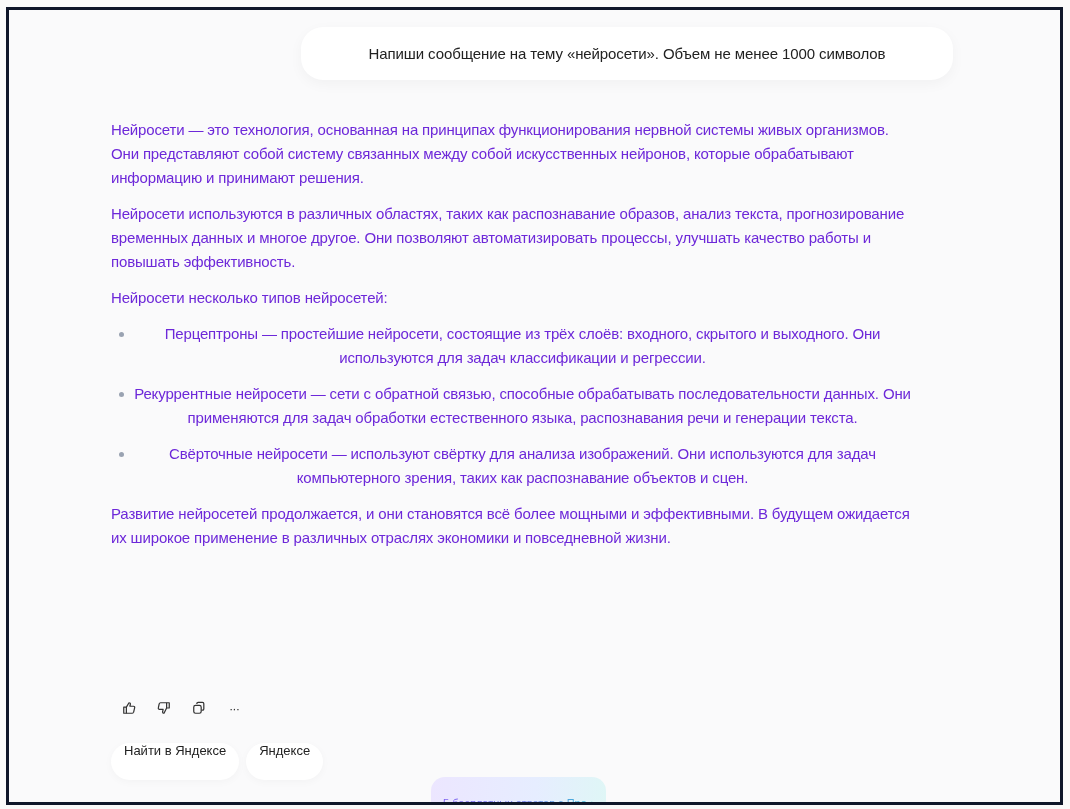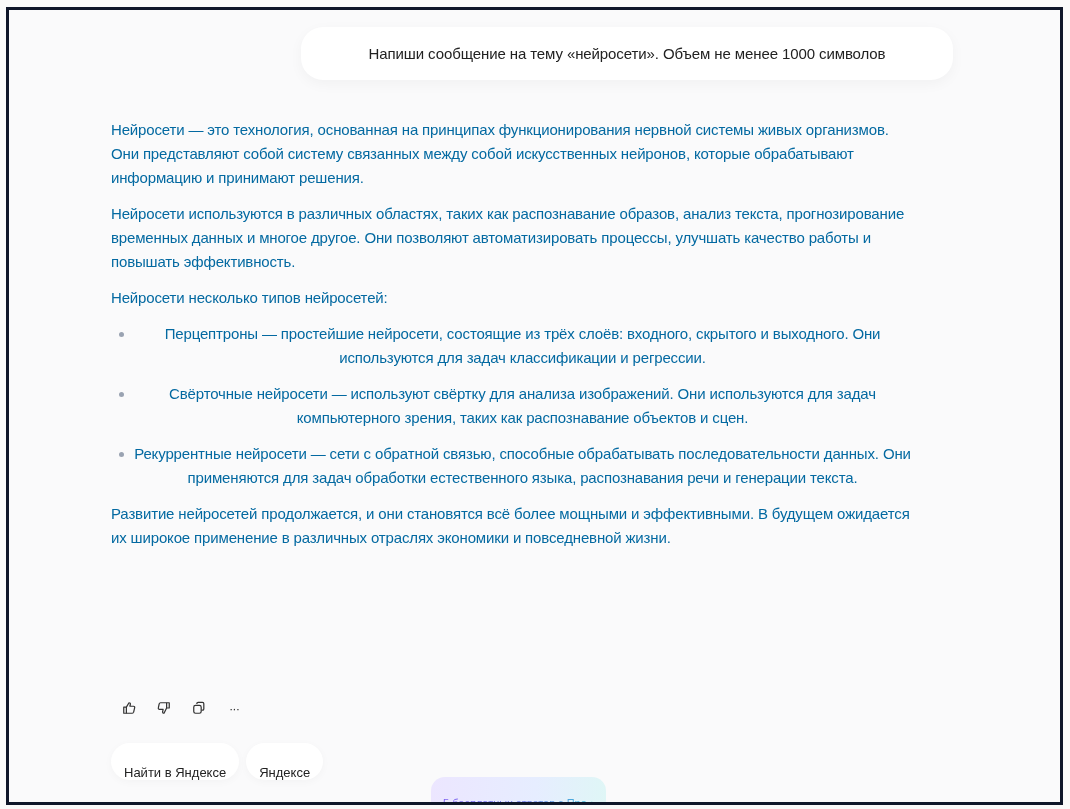--- a/index.html
+++ b/index.html
@@ -13,40 +13,40 @@
   }
   .user-bubble {
     position: absolute; left: 292px; top: 17px; width: 652px; height: 53px;
     background: #fff; border-radius: 22px;
     box-shadow: 0 4px 14px rgba(0,0,0,0.04);
     display: flex; align-items: center; justify-content: center;
     font-size: 15px; color: #222; letter-spacing: -0.1px;
   }
   .answer {
     position: absolute; left: 102px; top: 108px; width: 800px;
-    font-size: 15px; line-height: 24px; color: #0369a1; letter-spacing: -0.15px;
+    font-size: 15px; line-height: 24px; color: #6d28d9; letter-spacing: -0.15px;
   }
   .answer p { margin: 0 0 12px 0; }
   .answer ul { list-style: none; margin: 0 0 12px 0; padding: 0; text-align: center; }
   .answer li { position: relative; padding-left: 23px; margin-bottom: 12px; }
   .answer li .bullet {
     position: absolute; left: 8px; top: 10px; width: 5px; height: 5px;
     border-radius: 50%; background: #9aa3b2;
   }
   .actions {
     position: absolute; left: 112px; top: 690px; display: flex; gap: 19px; align-items: center;
   }
   .icon-btn {
     width: 16px; height: 16px; display: flex; align-items: center; justify-content: center;
     cursor: pointer; color: #333;
   }
   .chips { position: absolute; left: 102px; top: 733px; display: flex; gap: 7px; }
   .chip {
     background: #fff; border-radius: 19px; height: 37px; padding: 0 13px;
-    display: flex; align-items: flex-end; font-size: 13px; color: #222;
+    display: flex; align-items: flex-start; font-size: 13px; color: #222;
     box-shadow: 0 2px 8px rgba(0,0,0,0.03); cursor: pointer;
   }
   .promo {
     position: absolute; left: 422px; top: 767px; height: 28px; padding: 12px 12px;
     border-radius: 14px; display: flex; align-items: center; gap: 4px;
     background: linear-gradient(90deg, #ece6ff 0%, #e6edff 60%, #dff6f6 100%);
     font-size: 11px; cursor: pointer;
   }
   .promo .txt {
     background: linear-gradient(90deg, #7a5cf0 0%, #6f7fe8 60%, #3fb8d8 100%);
@@ -67,25 +67,25 @@
     <p>Нейросети — это технология, основанная на принципах функционирования нервной системы живых организмов. Они представляют собой систему связанных между собой искусственных нейронов, которые обрабатывают информацию и принимают решения.</p>
     <p>Нейросети используются в различных областях, таких как распознавание образов, анализ текста, прогнозирование временных данных и многое другое. Они позволяют автоматизировать процессы, улучшать качество работы и повышать эффективность.</p>
     <p>Нейросети несколько типов нейросетей:</p>
     <ul>
       <li>
         <span class="bullet"></span>
         <span>Перцептроны — простейшие нейросети, состоящие из трёх слоёв: входного, скрытого и выходного. Они используются для задач классификации и регрессии.</span>
       </li>
       <li>
         <span class="bullet"></span>
-        <span>Свёрточные нейросети — используют свёртку для анализа изображений. Они используются для задач компьютерного зрения, таких как распознавание объектов и сцен.</span>
+        <span>Рекуррентные нейросети — сети с обратной связью, способные обрабатывать последовательности данных. Они применяются для задач обработки естественного языка, распознавания речи и генерации текста.</span>
       </li>
       <li>
         <span class="bullet"></span>
-        <span>Рекуррентные нейросети — сети с обратной связью, способные обрабатывать последовательности данных. Они применяются для задач обработки естественного языка, распознавания речи и генерации текста.</span>
+        <span>Свёрточные нейросети — используют свёртку для анализа изображений. Они используются для задач компьютерного зрения, таких как распознавание объектов и сцен.</span>
       </li>
     </ul>
     <p>Развитие нейросетей продолжается, и они становятся всё более мощными и эффективными. В будущем ожидается их широкое применение в различных отраслях экономики и повседневной жизни.</p>
   </div>
 
   <div class="actions">
     <div class="icon-btn">
       <svg width="14" height="14" viewBox="0 0 16 16" fill="none" stroke="#333" stroke-width="1.4" stroke-linejoin="round">
         <path d="M2 7h3v7H2z"></path>
         <path d="M5 7l3-5c1.2 0 1.8.8 1.5 2L9 6h4.2c.9 0 1.5.8 1.3 1.6l-1.2 5.2c-.2.7-.8 1.2-1.5 1.2H5"></path>

